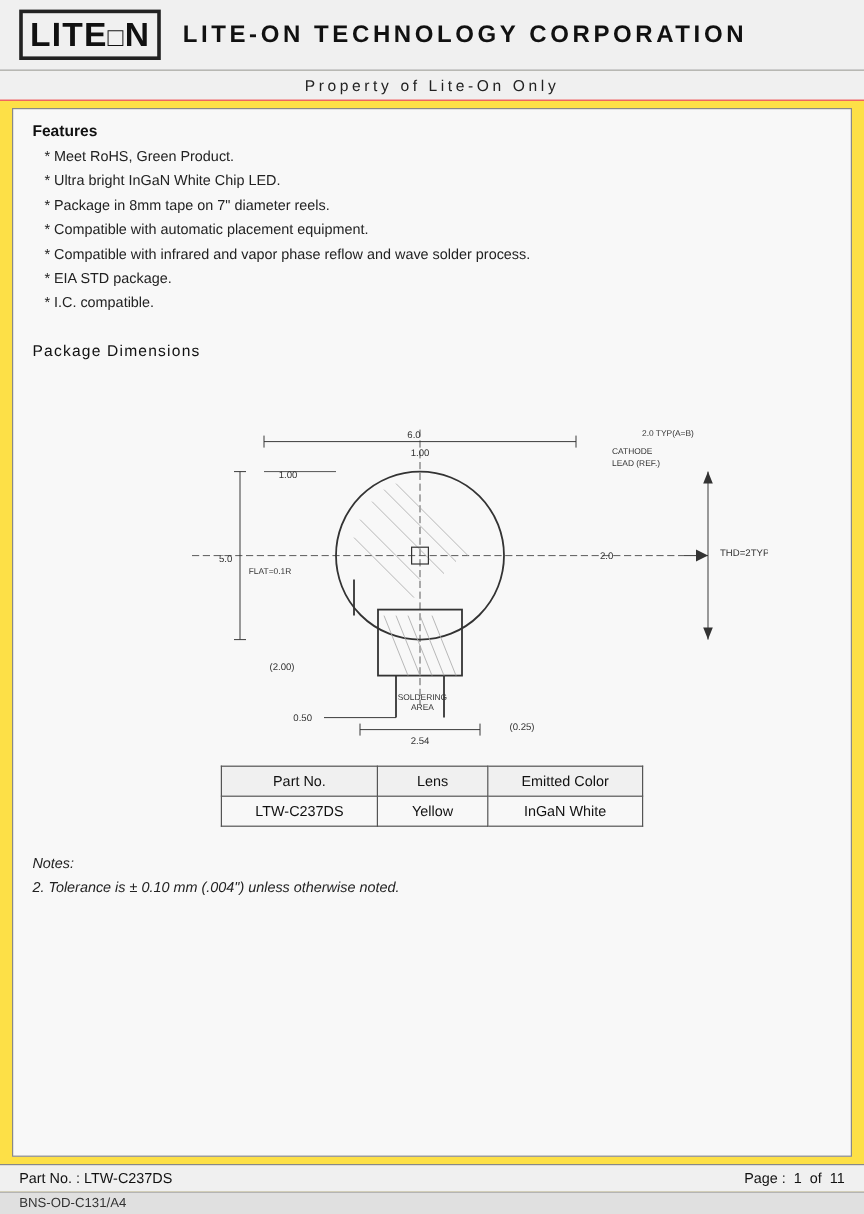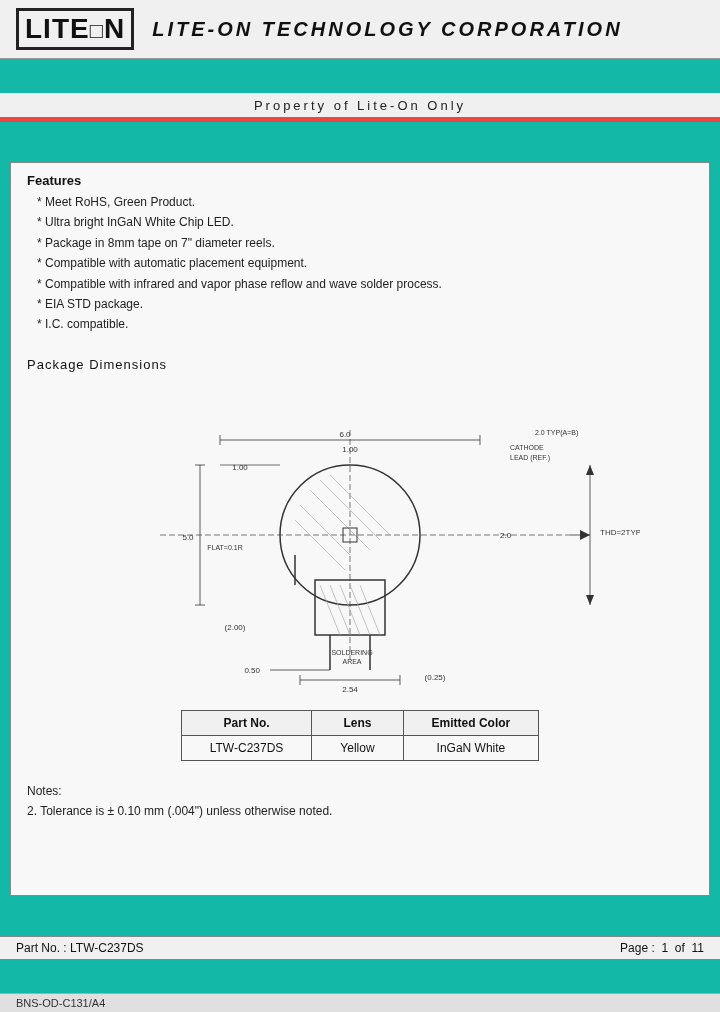--- a/index.html
+++ b/index.html
@@ -7,24 +7,23 @@
       background: #c8c8c8;
       display: flex;
       justify-content: center;
       align-items: flex-start;
       min-height: 100vh;
       font-family: Arial, sans-serif;
     }
     .page-wrapper {
       width: 720px;
       min-height: 1012px;
-      background: #14b8a6;
+      background: #fde047;
       display: flex;
       flex-direction: column;
-      gap: 34px;
     }
     .header {
       background: #f0f0f0;
       padding: 8px 16px;
       display: flex;
       align-items: center;
       border-bottom: 1px solid #999;
     }
     .logo-box {
       border: 3px solid #222;
@@ -37,30 +36,29 @@
       color: #111;
       letter-spacing: 1px;
       font-family: Arial Black, Arial, sans-serif;
     }
     .company-name {
       font-size: 20px;
       font-weight: bold;
       letter-spacing: 3px;
       color: #111;
       font-family: Arial, sans-serif;
-      font-style: italic;
     }
     .subtitle-bar {
       text-align: center;
       font-size: 13px;
       letter-spacing: 3px;
       color: #222;
       padding: 5px 0 4px 0;
       background: #f0f0f0;
-      border-bottom: 5px solid #ef4444;
+      border-bottom: 1px solid #ef4444;
     }
     .main-content {
       flex: 1;
       background: #f8f8f8;
       margin: 6px 10px;
       border: 1.5px solid #888;
       padding: 10px 16px;
       display: flex;
       flex-direction: column;
     }
@@ -103,25 +101,26 @@
       margin: 0 auto 12px auto;
       font-size: 12px;
     }
     .parts-table th, .parts-table td {
       border: 1.5px solid #555;
       padding: 5px 28px;
       text-align: center;
       color: #111;
     }
     .parts-table th {
-      font-weight: bold;
+      font-weight: normal;
       background: #f0f0f0;
     }
     .notes-section {
       margin-top: 8px;
+      font-style: italic;
     }
     .notes-section p {
       font-size: 12px;
       color: #222;
       line-height: 1.7;
     }
     .footer-bar {
       display: flex;
       justify-content: space-between;
       align-items: center;

